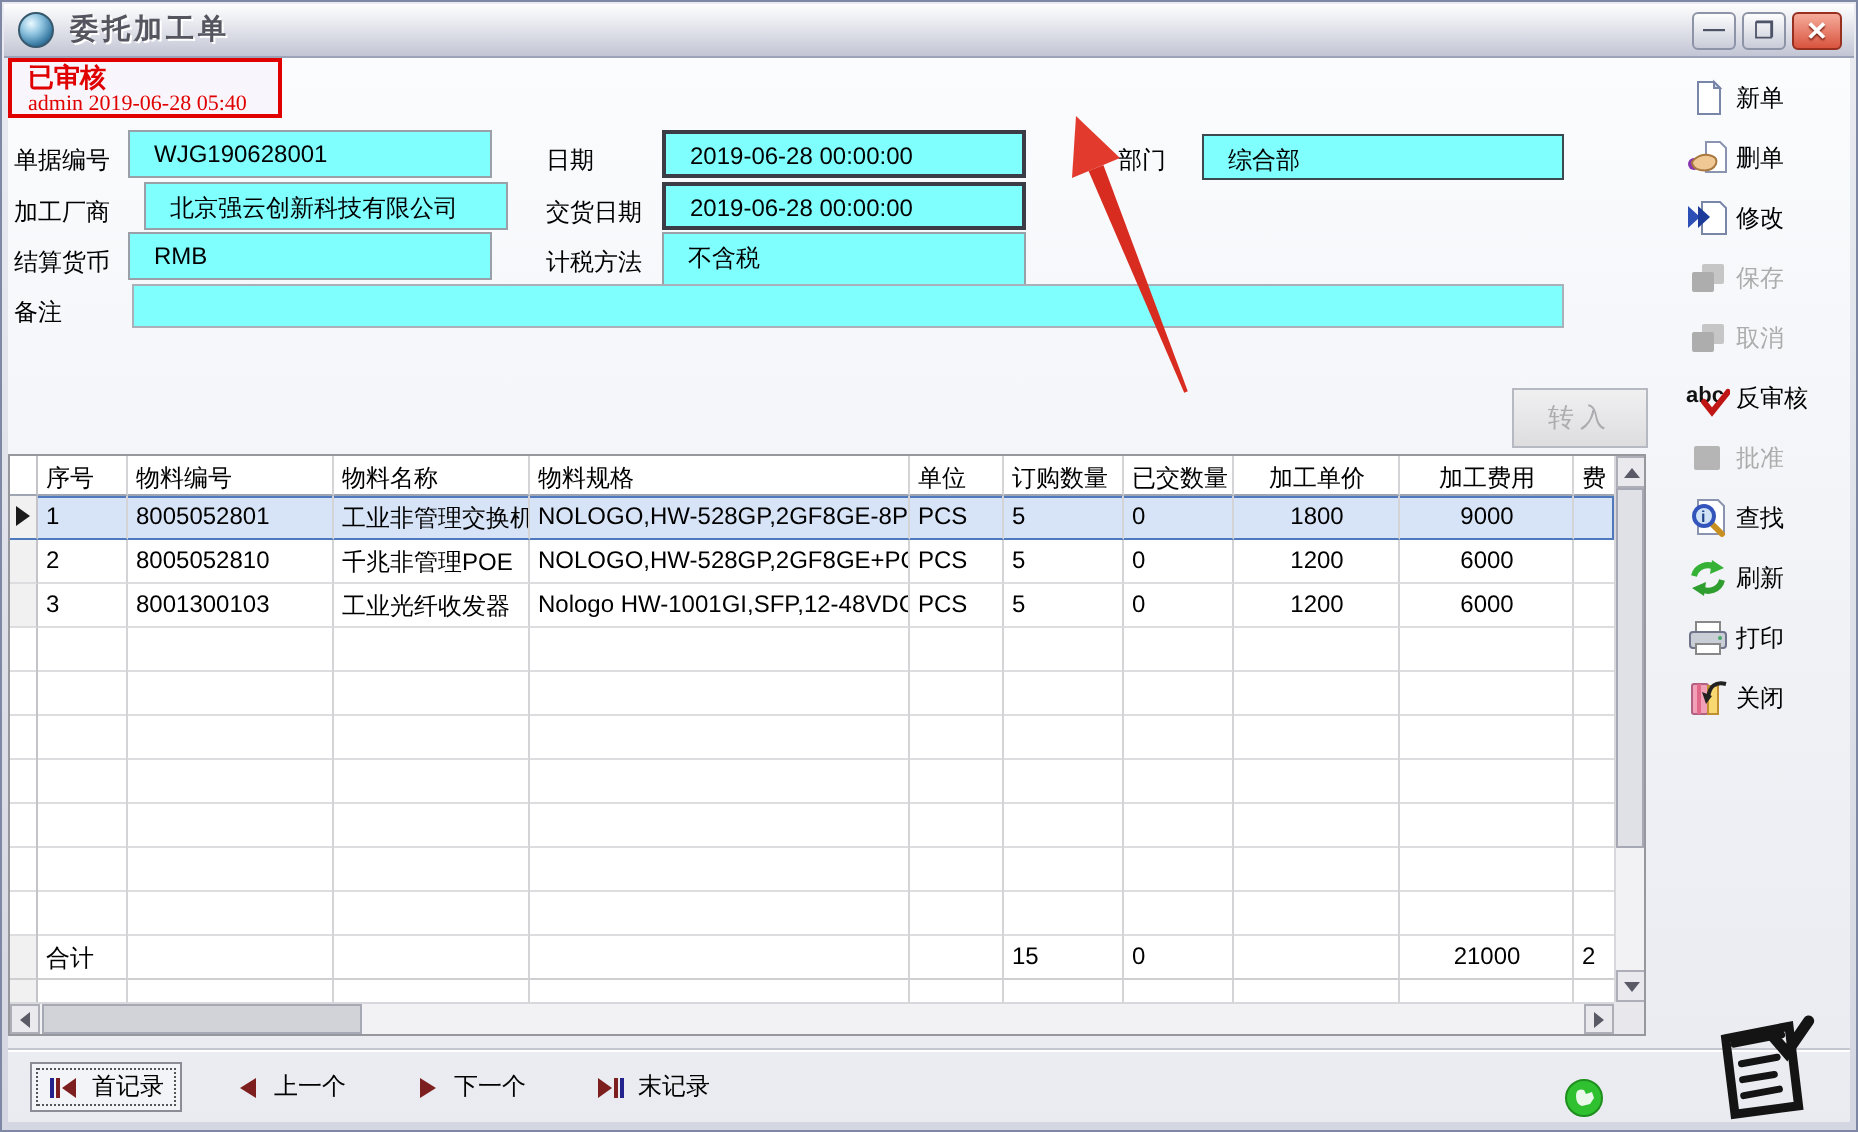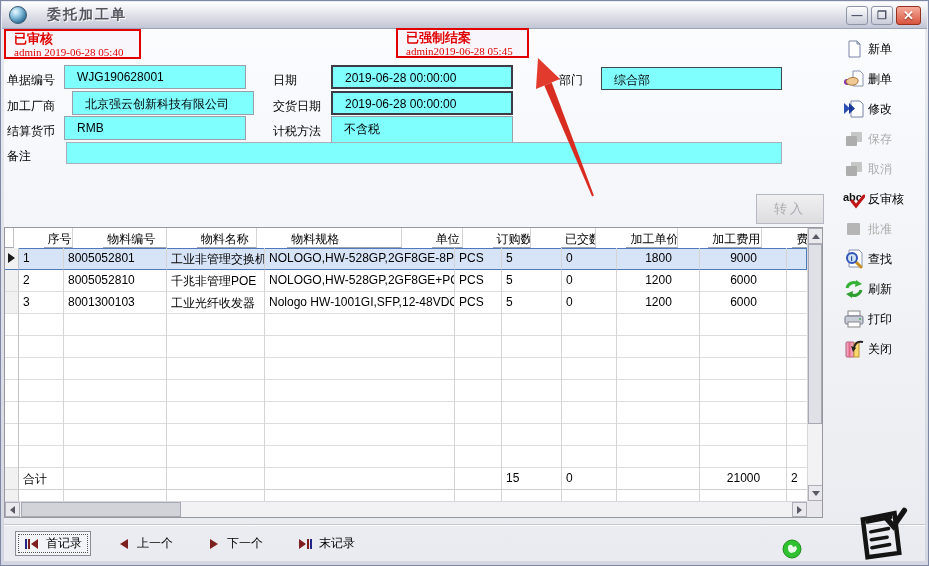--- a/index.html
+++ b/index.html
@@ -4,21 +4,21 @@
 <style>
   * { margin:0; padding:0; box-sizing:border-box; }
   html,body { width:929px; height:566px; font-family:"Liberation Sans",sans-serif; }
   #stage { position:relative; width:929px; height:566px; background:#B9BECE; overflow:hidden; }
 
   
   .window { position:absolute; inset:0; border:1px solid #7E87A3;
             background:linear-gradient(180deg,#E9EBF1,#D4D7E1); }
   .titlebar { position:absolute; left:1px; top:1px; right:1px; height:27px;
               background:linear-gradient(180deg,#FEFEFE 0%,#E7E8EE 40%,#C2C5D4 100%);
-              border-bottom:1px solid #9CA2B8; display:flex; align-items:center;gap:12px; }
+              border-bottom:1px solid #9CA2B8; display:flex; align-items:center; }
   .app-icon { width:18px; height:18px; margin-left:7px; border-radius:50%;
               background:radial-gradient(circle at 35% 30%, #EAF9FF 0%, #8FC4E0 35%, #3A7BA4 70%, #123E5E 100%);
               border:1px solid #37596E; }
   .title-text { margin-left:8px; font-size:14px; font-weight:bold; color:#55555F;
                 text-shadow:1px 1px 0 #FFFFFF; letter-spacing:2px; }
   .winbtns { position:absolute; right:6px; top:4px; display:flex; gap:3px; }
   .wbtn { width:22px; height:19px; border-radius:3px; border:1px solid #8E94A8;
           background:linear-gradient(180deg,#FDFDFE,#C9CCD8); position:relative; cursor:default; }
   .wbtn.close { width:25px; background:linear-gradient(180deg,#F6AC9C,#D8543E); border-color:#97301F; }
   .wbtn .glyph { position:absolute; inset:0; display:flex; align-items:center; justify-content:center;
@@ -54,21 +54,21 @@
                   background:linear-gradient(180deg,#F0F0F1,#DDDDE0); border:1px solid #B7B9C2;
                   color:#ACACB0; font-size:13px; letter-spacing:3px;
                   display:flex; align-items:center; justify-content:center; }
 
   
   .grid { position:absolute; left:3px; top:226px; width:819px; height:291px;
           background:#FFF; border:1px solid #96989E; overflow:hidden; }
   .grow { display:flex; width:802px; }
   .gcell { border-right:1px solid #D4D4D6; padding:3px 3px 0 4px; font-size:12px;
            white-space:nowrap; overflow:hidden; height:100%; }
-  .ghead { height:20px;gap:30px; }
+  .ghead { height:20px; }
   .ghead .gcell { border-bottom:1px solid #9FA6B2; background:#FFFFFF; }
   .gbody-row { height:22px; }
   .gbody-row .gcell { border-bottom:1px solid #DDDDDF; }
   .c0 { width:14px; background:#F1F1F2; border-right:1px solid #C4C4C8; padding:0; position:relative; }
   .c1 { width:45px; } .c2 { width:103px; } .c3 { width:98px; } .c4 { width:190px; }
   .c5 { width:47px; } .c6 { width:60px; } .c7 { width:55px; } .c8 { width:83px; text-align:center; }
   .c9 { width:87px; text-align:center; } .c10 { width:20px; border-right:none; }
   .sel { background:#D7E3F6; box-shadow:inset 0 0 0 1px #4F79BD; }
   .sel .gcell { border-bottom-color:#4F79BD; }
   .row-marker { position:absolute; left:3px; top:5px; width:0; height:0;
@@ -134,24 +134,20 @@
           </div>
     </div>
   </div>
 
   <div class="client"></div>
 
   <div class="stamp s1">
     <div class="l1">已审核</div>
     <div class="l2">admin 2019-06-28 05:40</div>
   </div>
-  <div class="stamp s2">
-    <div class="l1">已强制结案</div>
-    <div class="l2">admin2019-06-28 05:45</div>
-  </div>
 
   <div class="lbl" style="left:6px;top:71px">单据编号</div>
   <div class="lbl" style="left:6px;top:97px">加工厂商</div>
   <div class="lbl" style="left:6px;top:122px">结算货币</div>
   <div class="lbl" style="left:6px;top:147px">备注</div>
   <div class="lbl" style="left:272px;top:71px">日期</div>
   <div class="lbl" style="left:272px;top:97px">交货日期</div>
   <div class="lbl" style="left:272px;top:122px">计税方法</div>
   <div class="lbl" style="left:558px;top:71px">部门</div>
 

